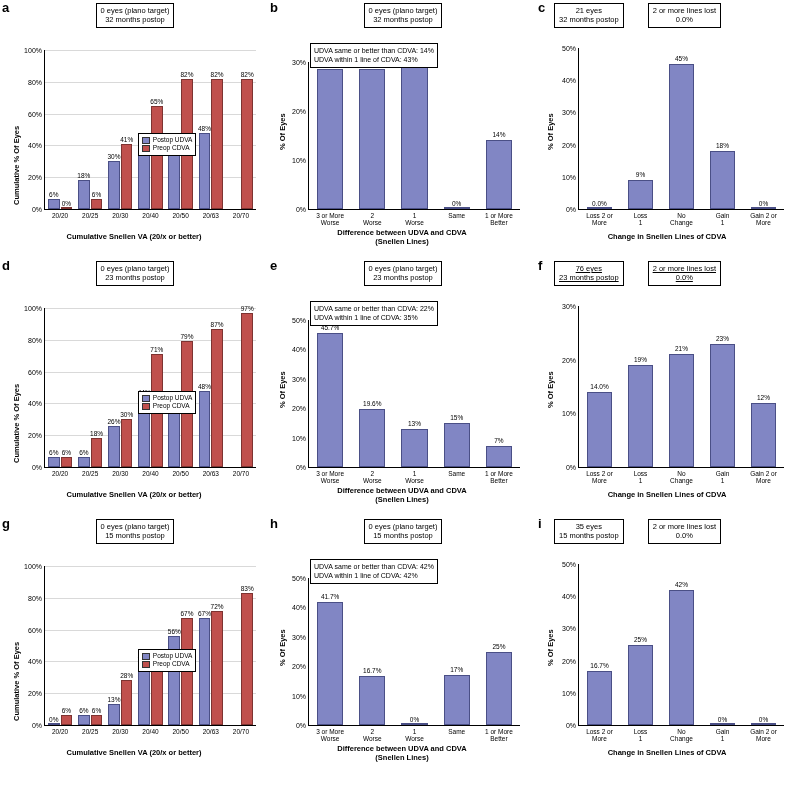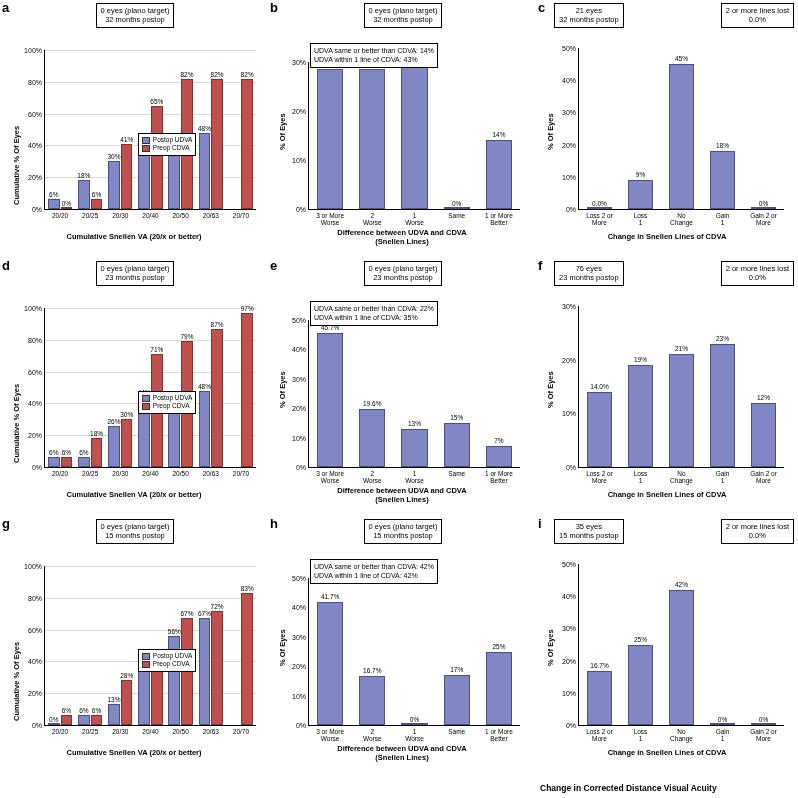--- a/index.html
+++ b/index.html
@@ -33,22 +33,22 @@
     border: 1px solid #000;
     background: #fff;
     font-size: 7.5px;
     text-align: center;
     padding: 2px 4px;
     line-height: 1.25;
     display: inline-block;
   }
   .hdr-row {
     display: flex;
-    justify-content: space-between;
-    gap: 8px;
+    justify-content: flex-start;
+    gap: 24px;
     align-items: flex-start;
   }
   .plot {
     position: relative;
     background: #fff;
   }
   .ytick {
     position: absolute;
     right: 100%;
     margin-right: 3px;
@@ -523,21 +523,21 @@
       <div>UDVA same or better than CDVA: 22%</div>
       <div>UDVA within 1 line of CDVA: 35%</div>
     </div>
     <div class="axis-title" style="left:0; top:228px;">
       <span>Difference  between  UDVA  and CDVA</span><br><span>(Snellen  Lines)</span>
     </div>
   </div>
 
   <div class="panel" style="left:536px; top:258px; width:262px; height:258px;">
     <div class="panel-letter">f</div>
-    <div class="hdr-row" style="position:absolute; left:18px; top:3px; width:240px;">
+    <div class="hdr-row" style="position:absolute; left:18px; top:3px; width:240px;text-decoration:underline;">
       <div class="boxlabel">
         <span>76 eyes</span><br><span>23 months postop</span>
       </div>
       <div class="boxlabel">
         <span>2 or more lines lost</span><br><span>0.0%</span>
       </div>
     </div>
     <div class="ylab" style="left:10px; top:150px;">% Of Eyes</div>
     <div class="plot" id="plot-f" style="position:absolute; left:42px; top:48px; width:206px; height:162px; border-left:1px solid #000; border-bottom:1px solid #000;">
         <div class="ytick" style="top: 161px;">0%</div>
@@ -787,16 +787,13 @@
           <div>Loss 2 or<br>More</div>
           <div>Loss<br>1</div>
           <div>No<br>Change</div>
           <div>Gain<br>1</div>
           <div>Gain 2 or<br>More</div>
         </div>
       </div>
     <div class="axis-title" style="left:0; top:232px;">Change in Snellen  Lines  of CDVA</div>
   </div>
 
-  <div class="footer" style="left:540px; width:250px;">
-    <span>Change in Corrected  Distance  Visual Acuity</span>
-  </div>
 </div>
 
 </body></html>

